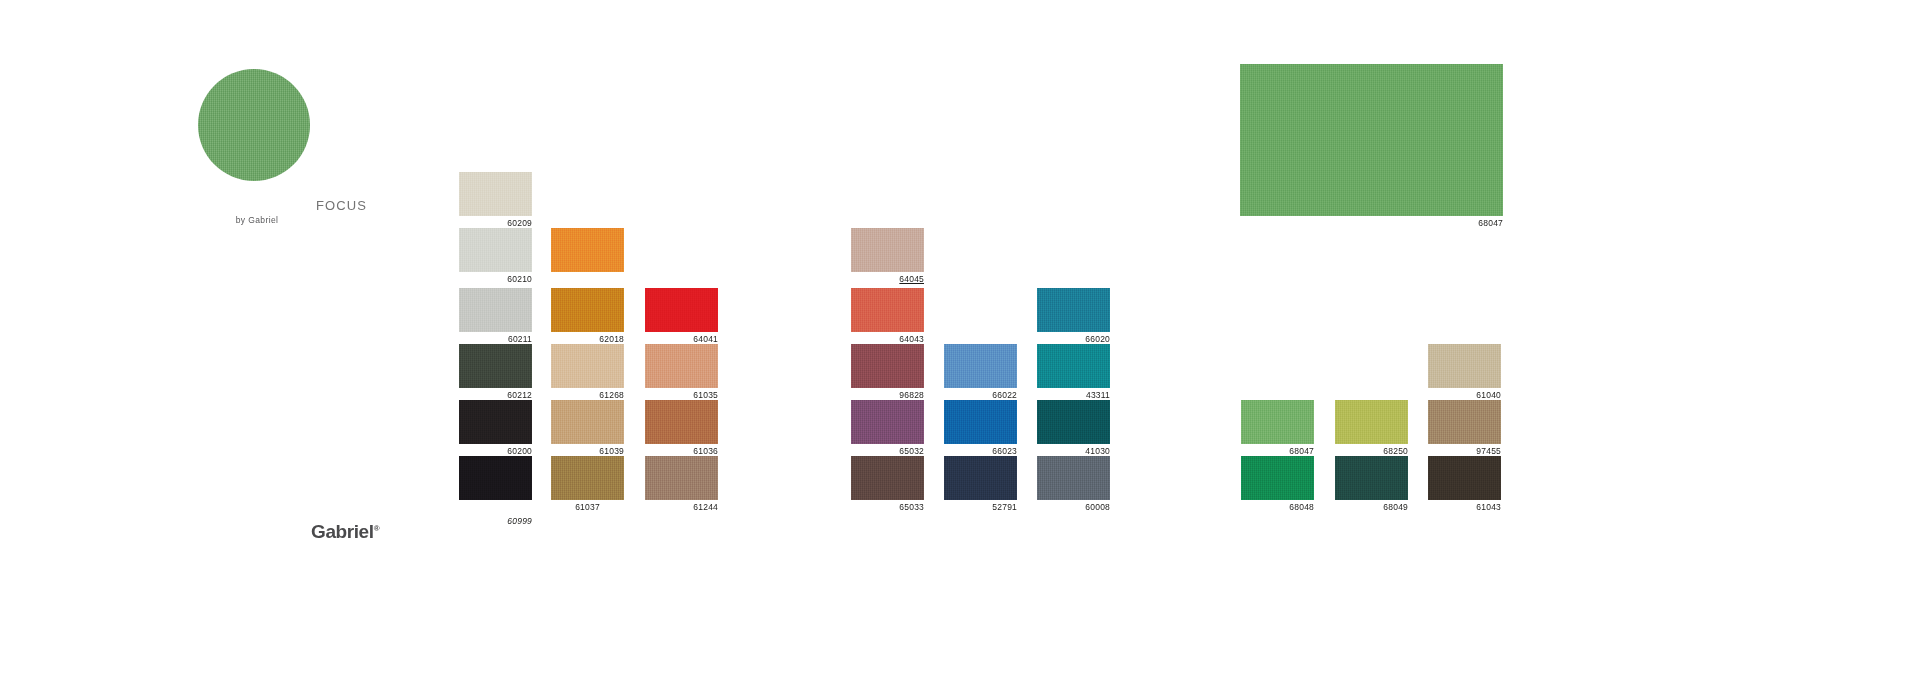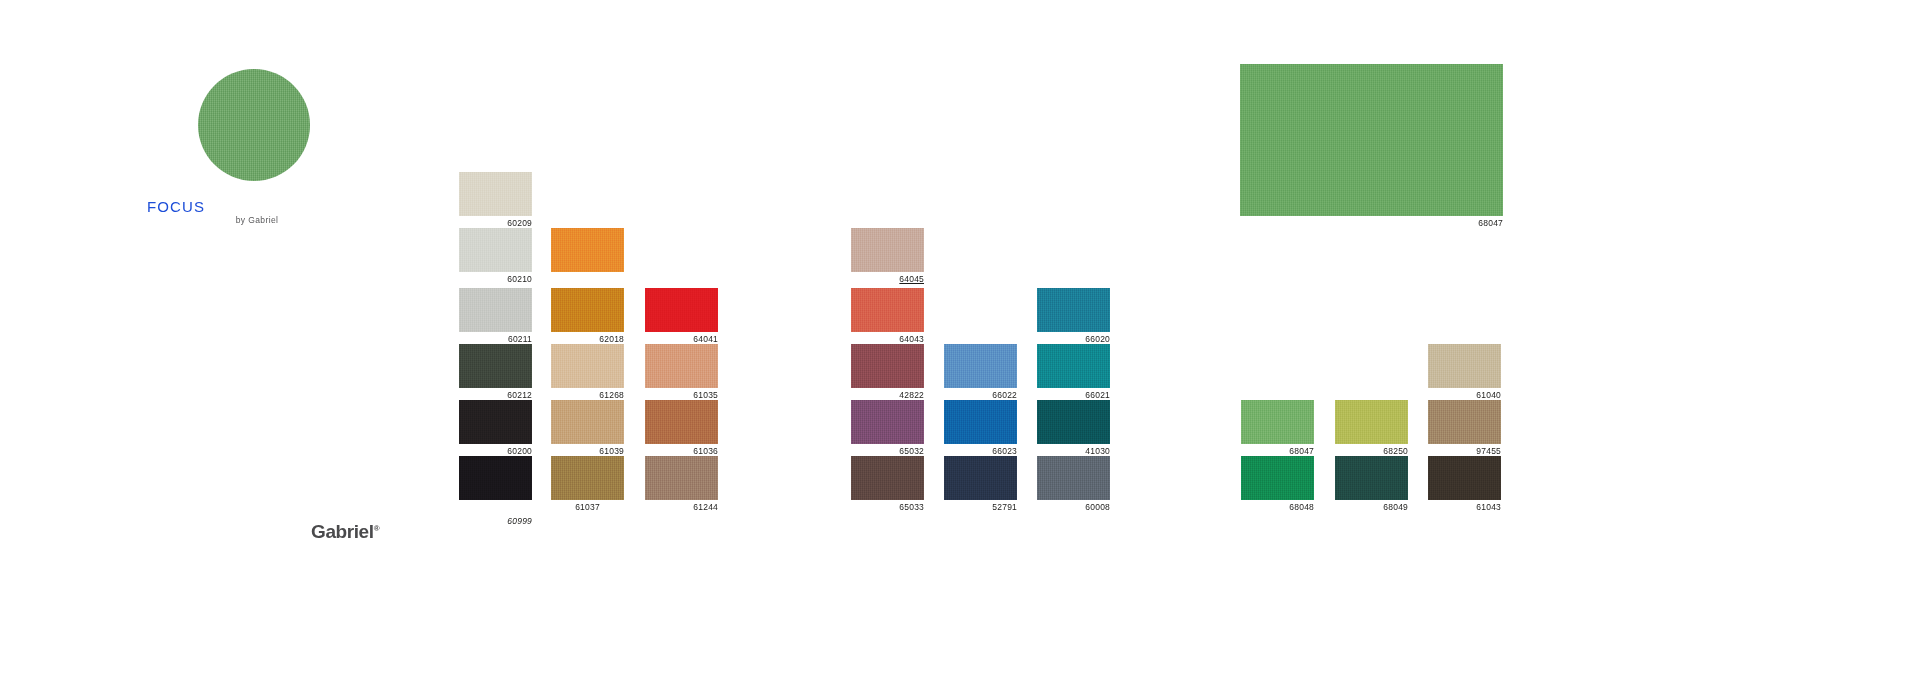--- a/index.html
+++ b/index.html
@@ -25,24 +25,24 @@
   }
 
   
   .brand-circle {
     position: absolute;
     border-radius: 50%;
   }
   .brand-title {
     position: absolute;
     width: 220px;
-    text-align: left;
-    font-size: 15px;
+    text-align: right;
+    font-size: 13px;
     letter-spacing: 1.1px;
-    color: #1d4ed8;
+    color: #737373;
     font-weight: 400;
   }
   .brand-sub {
     position: absolute;
     width: 220px;
     text-align: center;
     font-size: 8.5px;
     letter-spacing: 0.4px;
     color: #58585a;
     font-weight: 400;
@@ -185,29 +185,29 @@
         <div class="swatch-chip" style="background: rgb(216, 188, 154);"></div>
       </div>
       <div class="swatch-label" style="left: 551px; top: 390px; width: 73px;">61268</div>
       <div class="swatch-cell" style="left: 645px; top: 344px; width: 73px; height: 44px;">
         <div class="swatch-chip" style="background: rgb(215, 154, 120);"></div>
       </div>
       <div class="swatch-label" style="left: 645px; top: 390px; width: 73px;">61035</div>
       <div class="swatch-cell" style="left: 851px; top: 344px; width: 73px; height: 44px;">
         <div class="swatch-chip" style="background: rgb(140, 74, 81);"></div>
       </div>
-      <div class="swatch-label" style="left: 851px; top: 390px; width: 73px;">42822</div>
+      <div class="swatch-label" style="left: 851px; top: 390px; width: 73px;">96828</div>
       <div class="swatch-cell" style="left: 944px; top: 344px; width: 73px; height: 44px;">
         <div class="swatch-chip" style="background: rgb(90, 143, 196);"></div>
       </div>
       <div class="swatch-label" style="left: 944px; top: 390px; width: 73px;">66022</div>
       <div class="swatch-cell" style="left: 1037px; top: 344px; width: 73px; height: 44px;">
         <div class="swatch-chip" style="background: rgb(16, 134, 142);"></div>
       </div>
-      <div class="swatch-label" style="left: 1037px; top: 390px; width: 73px;">66021</div>
+      <div class="swatch-label" style="left: 1037px; top: 390px; width: 73px;">43311</div>
       <div class="swatch-cell" style="left: 1428px; top: 344px; width: 73px; height: 44px;">
         <div class="swatch-chip" style="background: rgb(199, 185, 155);"></div>
       </div>
       <div class="swatch-label" style="left: 1428px; top: 390px; width: 73px;">61040</div>
       <div class="swatch-cell" style="left: 459px; top: 400px; width: 73px; height: 44px;">
         <div class="swatch-chip" style="background: rgb(35, 31, 32);"></div>
       </div>
       <div class="swatch-label" style="left: 459px; top: 446px; width: 73px;">60200</div>
       <div class="swatch-cell" style="left: 551px; top: 400px; width: 73px; height: 44px;">
         <div class="swatch-chip" style="background: rgb(198, 162, 119);"></div>

